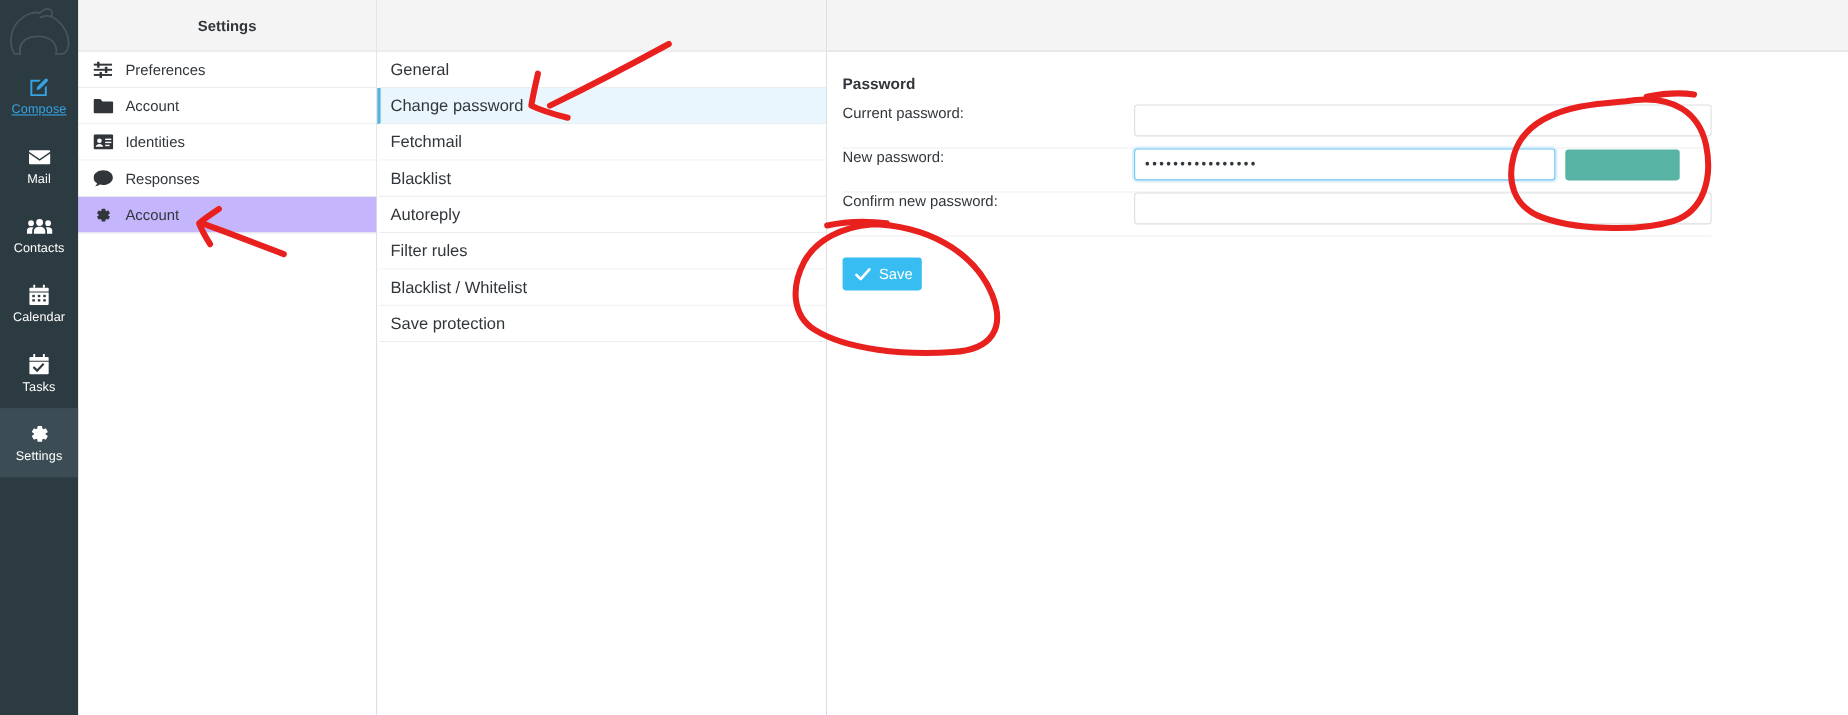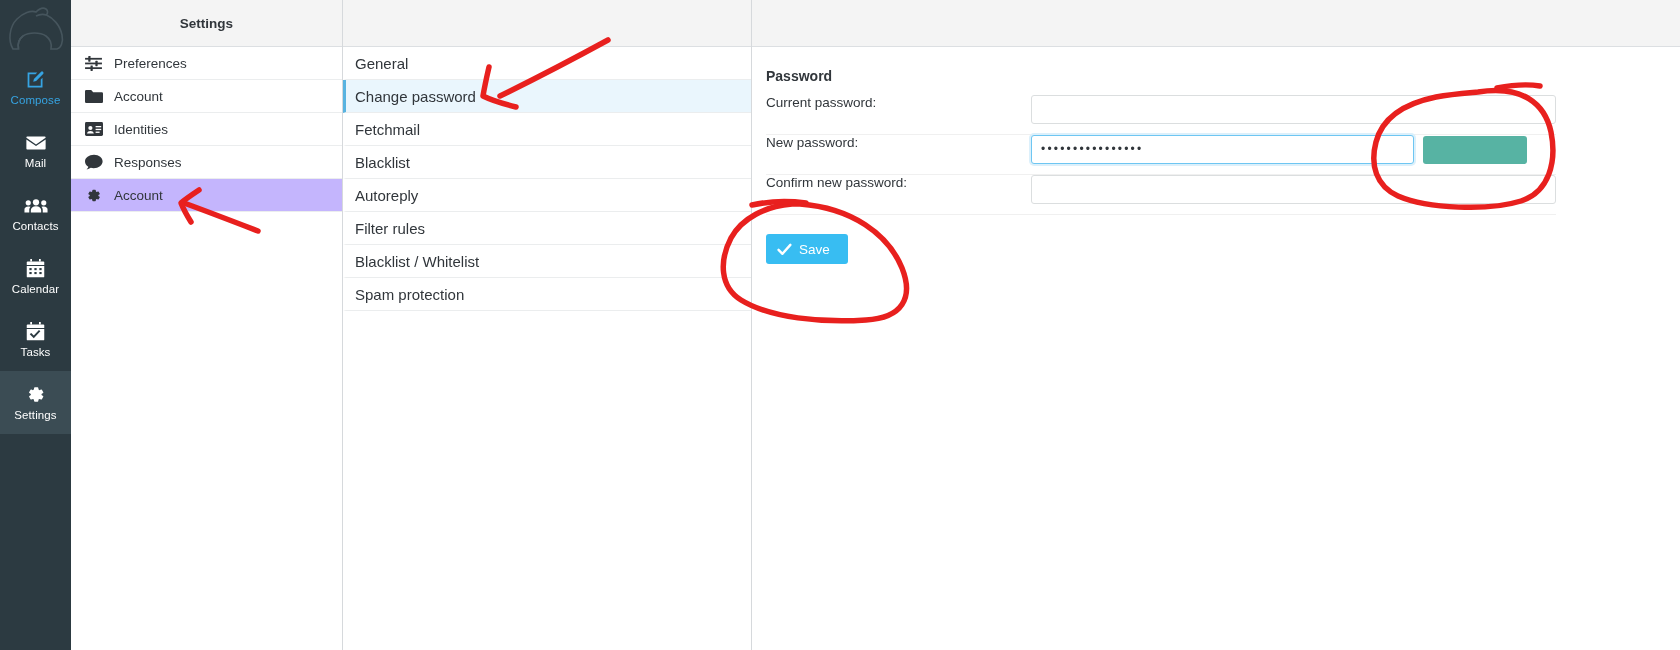--- a/index.html
+++ b/index.html
@@ -40,21 +40,21 @@
   }
   .task-item .ti-icon {
     display: flex; align-items: center; justify-content: center;
     height: 22px;
   }
   .task-item .ti-label {
     font-size: 11.5px;
     line-height: 13px;
     letter-spacing: .1px;
   }
-  .task-item.compose { color: #36a4e3; }
+  .task-item.compose { color: #36a4e3; text-decoration: underline; }
   .task-item.compose .ti-label { color: #36a4e3; }
   .task-item.selected { background: #3b4c54; }
 
   
   .col-settings {
     width: 272px; flex: 0 0 272px;
     height: 650px;
     background: #ffffff;
     border-right: 1px solid #d6d9dc;
     display: flex; flex-direction: column;
@@ -166,21 +166,21 @@
   .strength-meter {
     width: 104px; height: 28px;
     background: #57b3a3;
     border-radius: 3px;
     flex: 0 0 104px;
   }
   .save-row { margin-top: 19px; }
   .btn-save {
     display: inline-flex; align-items: center; gap: 7px;
     height: 30px;
-    padding: 0 18px 0 11px;
+    padding: 0 8px 0 11px;
     background: #38bdf2;
     color: #ffffff;
     border: none; border-radius: 3px;
     font-family: "Liberation Sans", sans-serif;
     font-size: 13.5px;
     cursor: pointer;
   }
   .btn-save .chk { display: flex; align-items: center; }
 
   
@@ -368,21 +368,21 @@
       <div class="section-row">
         <span>Autoreply</span>
       </div>
       <div class="section-row">
         <span>Filter rules</span>
       </div>
       <div class="section-row">
         <span>Blacklist / Whitelist</span>
       </div>
       <div class="section-row">
-        <span>Spam protection</span>
+        <span>Save protection</span>
       </div>
     </div>
   </section>
 
   <section class="col-form">
     <div class="form-header"></div>
     <div class="form-body">
       <h1 class="form-title">Password</h1>
 
       <div class="form-row">

